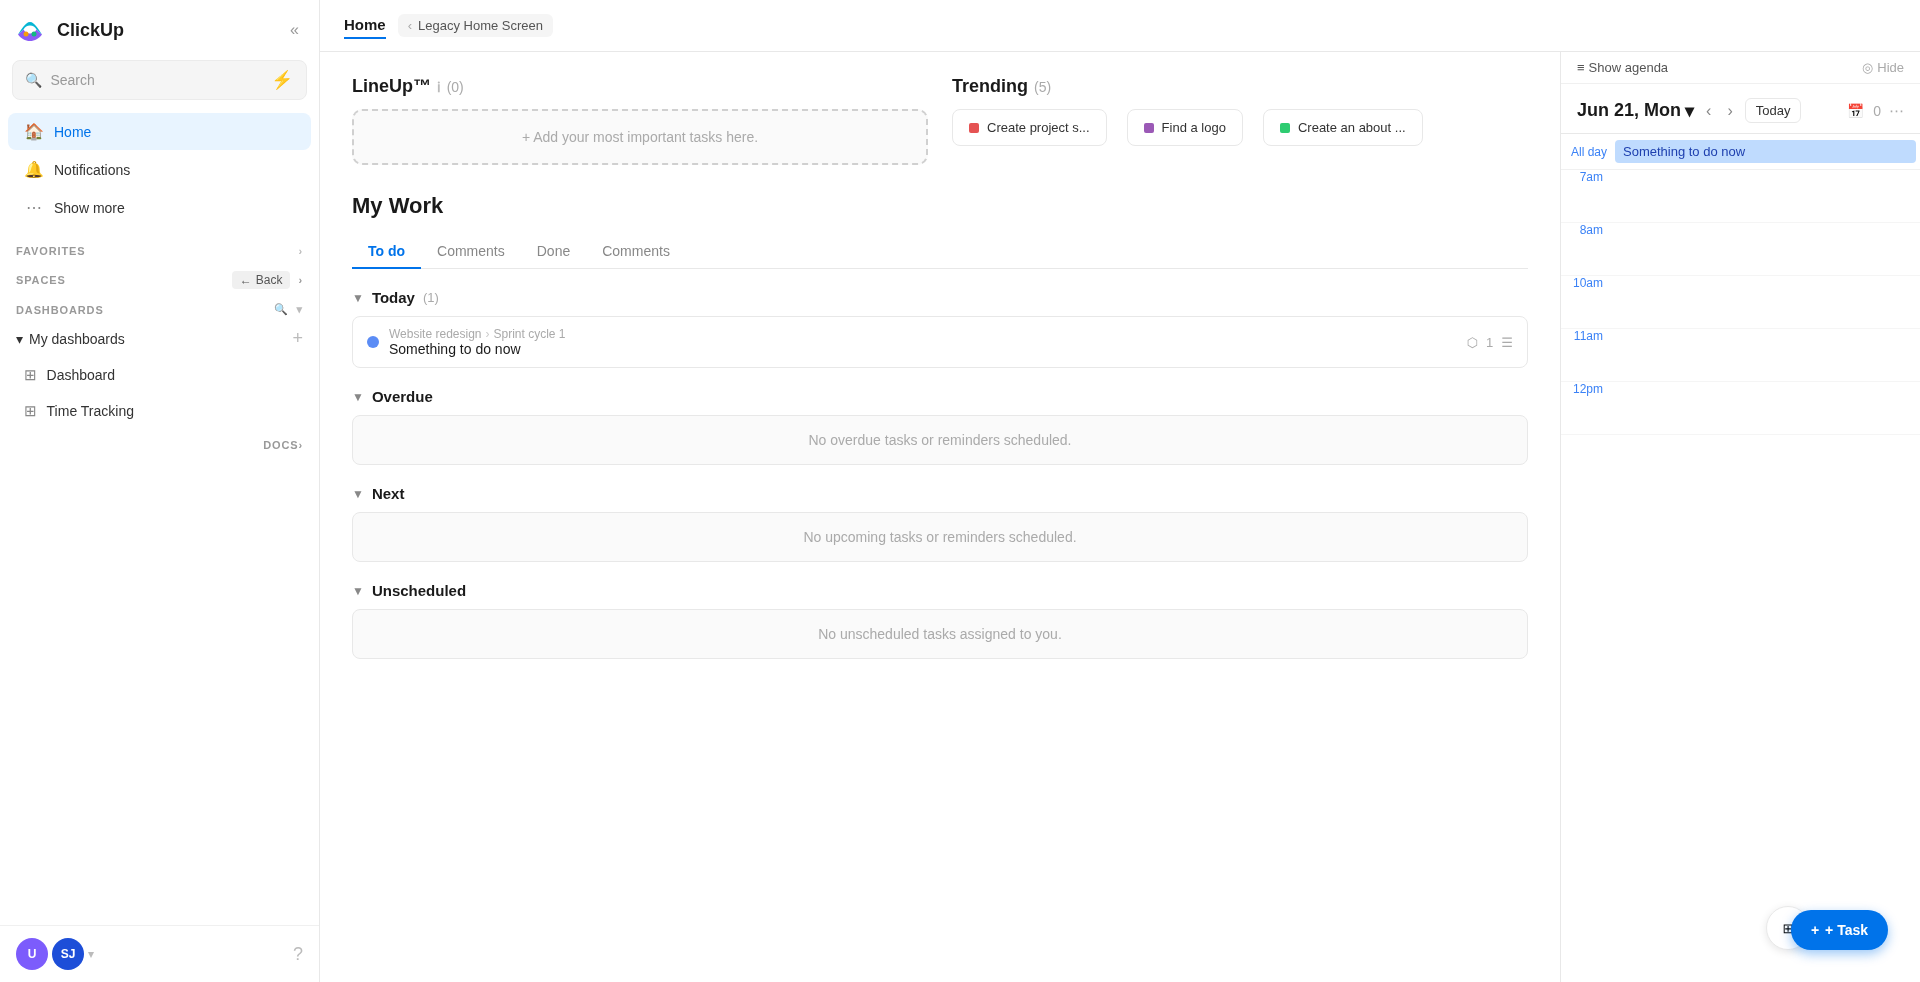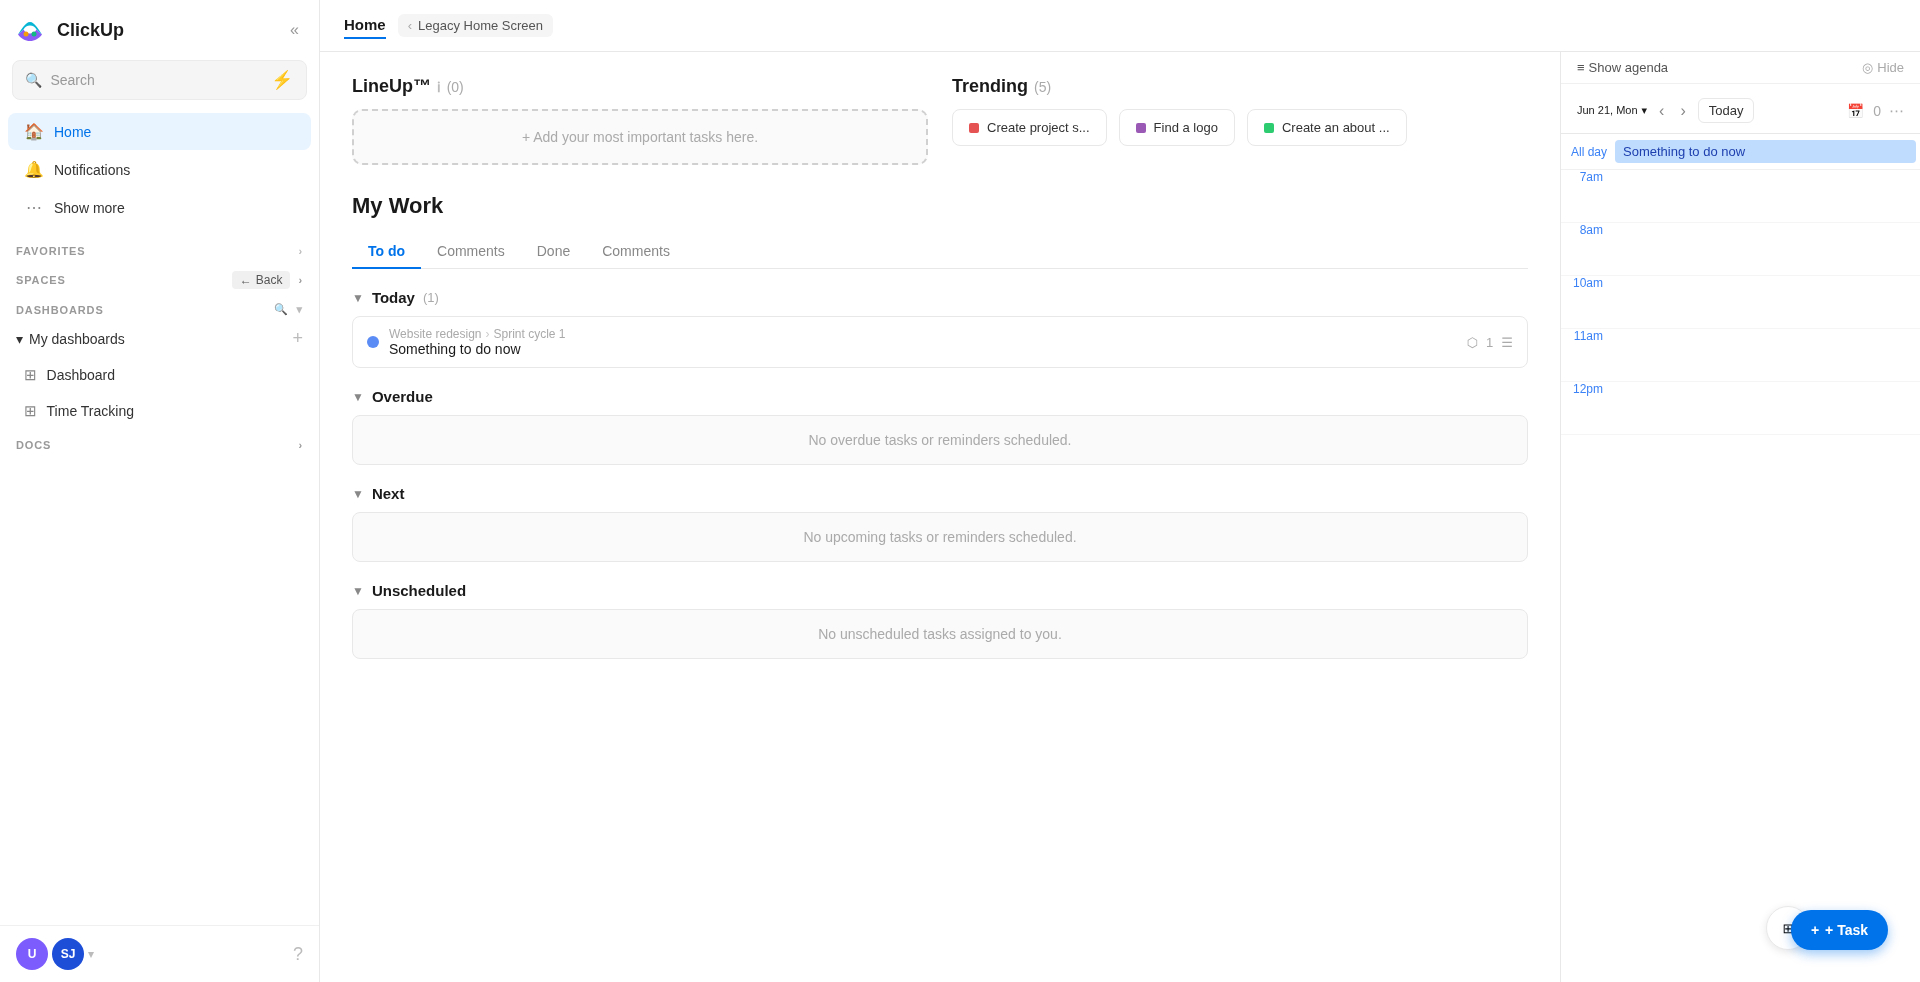--- a/index.html
+++ b/index.html
@@ -156,21 +156,21 @@
       justify-content: space-between;
       padding: 8px 16px;
       cursor: pointer;
     }
     .my-dashboards-row .left { display: flex; align-items: center; gap: 6px; color: #333; font-size: 14px; font-weight: 500; }
     .my-dashboards-row .plus-btn { background: none; border: none; color: #bbb; cursor: pointer; font-size: 18px; }
 
     .docs-header {
       display: flex;
       align-items: center;
-      justify-content: space-between;
+      justify-content: flex-end;
       padding: 10px 16px 4px 16px;
       font-size: 11px;
       font-weight: 700;
       color: #999;
       letter-spacing: 0.08em;
       text-transform: uppercase;
     }
 
     .sidebar-footer {
       margin-top: auto;
@@ -262,21 +262,21 @@
       border-radius: 10px;
       padding: 18px 24px;
       text-align: center;
       color: #aaa;
       font-size: 14px;
       cursor: pointer;
       background: #fafafa;
     }
     .trending-row {
       display: flex;
-      gap: 12px;
+      gap: 20px;
       flex-wrap: wrap;
     }
     .trending-card {
       display: flex;
       align-items: center;
       gap: 8px;
       padding: 10px 16px;
       border: 1px solid #e8e8e8;
       border-radius: 8px;
       font-size: 13px;
@@ -391,22 +391,22 @@
     }
     .calendar-header {
       display: flex;
       align-items: center;
       justify-content: space-between;
       padding: 14px 16px 10px 16px;
       border-bottom: 1px solid #e8e8e8;
     }
     .cal-left { display: flex; align-items: center; gap: 8px; }
     .cal-date-label {
-      font-size: 11px;
-      font-weight: 400;
+      font-size: 18px;
+      font-weight: 700;
       color: #1a1a1a;
       cursor: pointer;
       display: flex;
       align-items: flex-start;
       gap: 4px;
     }
     .cal-nav-btn {
       background: none; border: none; cursor: pointer; color: #888; font-size: 16px; padding: 2px 4px;
     }
     .cal-today-btn {

